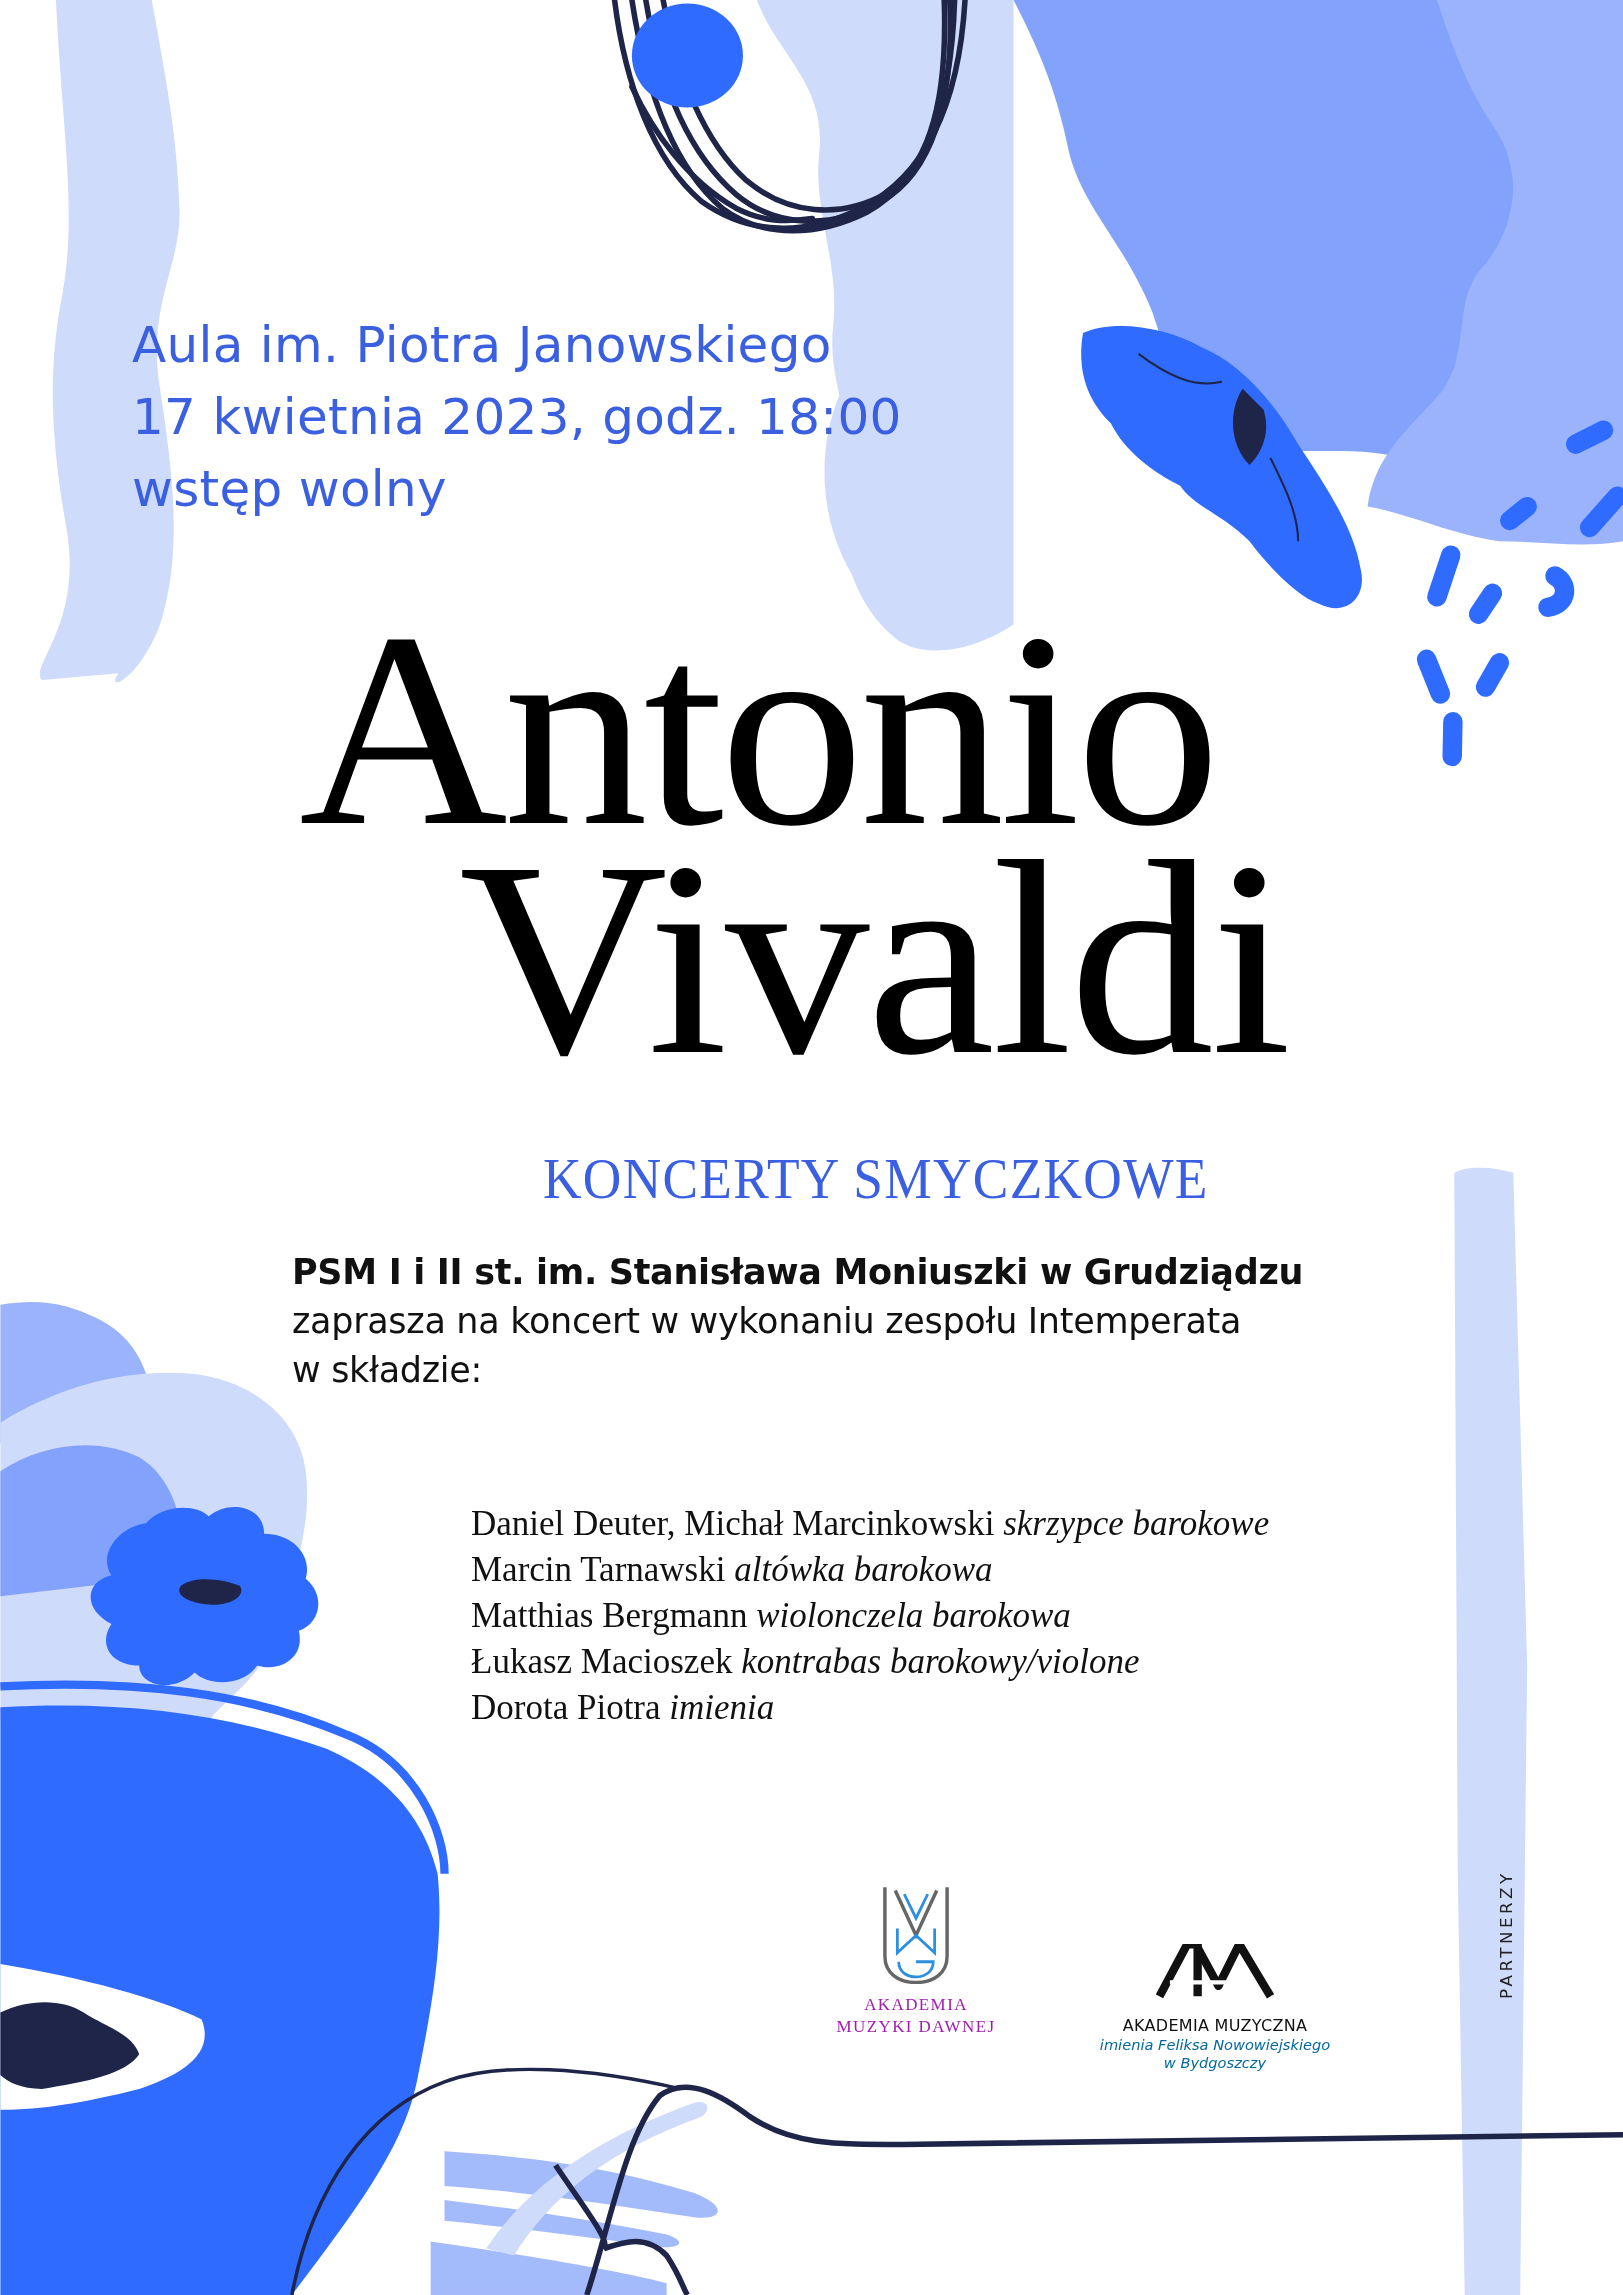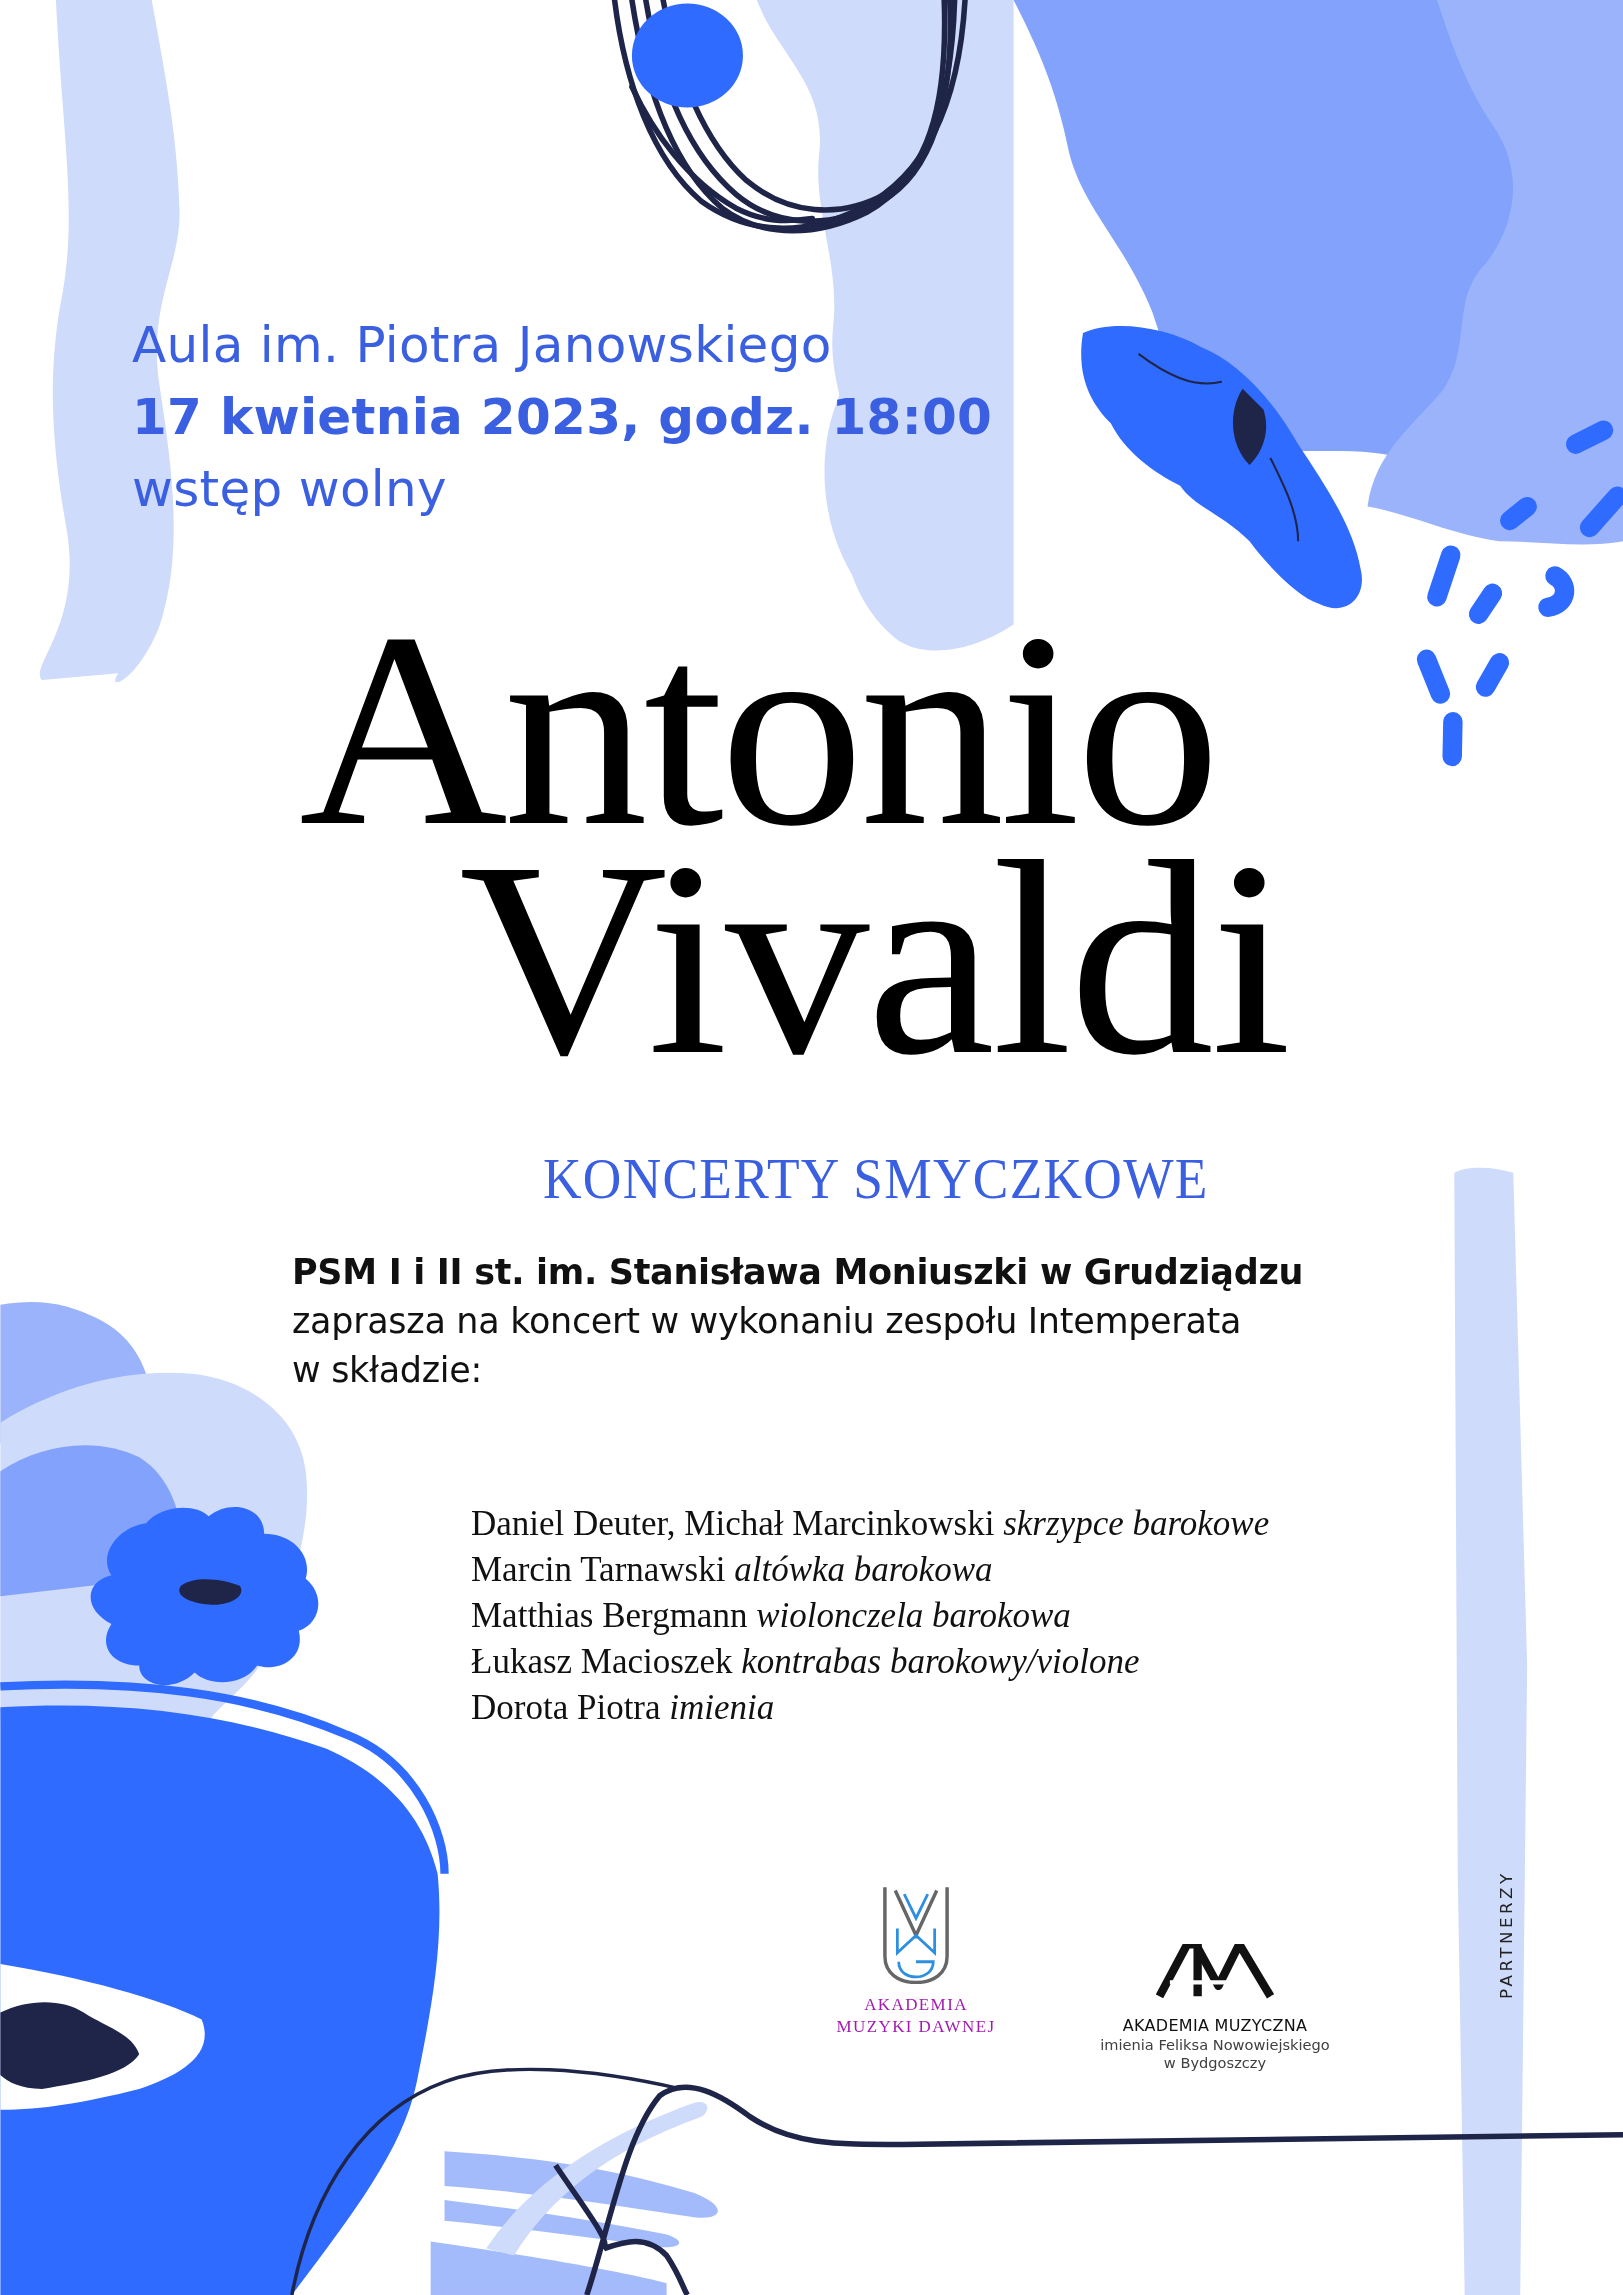--- a/index.html
+++ b/index.html
@@ -1,35 +1,35 @@
 <!DOCTYPE html>
 <html style="font-size:11px"><head>
 <meta charset="utf-8">
 <style>
   html, body { margin: 0; padding: 0; }
   body { width: 1624px; height: 2295px; background: #ffffff; position: relative; overflow: hidden; }
   .poster { position: absolute; inset: 0; width: 1624px; height: 2295px; background: #ffffff; overflow: hidden; }
   .deco { position: absolute; left: 0; top: 0; width: 1624px; height: 2295px; }
   .info { position: absolute; left: 132px; top: 309px; font-family: "DejaVu Sans", sans-serif; color: #3a5fe0; }
   .info .line { font-size: 50px; line-height: 72px; white-space: nowrap; letter-spacing: 0.3px; }
-  .info .line.bold { font-weight: bold; }
+  .info .line.bold { font-weight: normal; }
   .title { position: absolute; left: 292px; top: 597px; width: 1083px; font-family: "Liberation Serif", "DejaVu Serif", serif; color: #000000; }
   .title .t1 { position: absolute; left: 7px; top: 0; font-size: 278px; line-height: 264px; letter-spacing: -4.2px; white-space: nowrap; transform: scaleX(1.04); transform-origin: left top; }
   .title .t2 { position: absolute; left: 167px; top: 229px; font-size: 278px; line-height: 264px; letter-spacing: -2.8px; white-space: nowrap; transform: scaleX(1.04); transform-origin: left top; }
   .subtitle { position: absolute; left: 543px; top: 1145px; font-family: "Liberation Serif", serif; font-size: 58px; color: #3a5fe0; letter-spacing: 1.4px; white-space: nowrap; transform: scaleX(0.92); transform-origin: left top; }
   .invite { position: absolute; left: 292px; top: 1248px; font-family: "DejaVu Sans", sans-serif; color: #111111; }
   .invite .org { font-size: 35px; font-weight: bold; line-height: 49px; white-space: nowrap; letter-spacing: -0.3px; }
   .invite .txt { font-size: 35px; line-height: 49px; white-space: nowrap; letter-spacing: -0.3px; }
   .cast { position: absolute; left: 471px; top: 1501px; font-family: "Liberation Serif", serif; color: #111111; }
   .cast .row { font-size: 35px; line-height: 46px; white-space: nowrap; }
   .cast .row .role { font-style: italic; }
   .partner { position: absolute; font-family: "DejaVu Sans", sans-serif; text-align: center; }
   .partner .name1 { font-family: "Liberation Serif", serif; font-size: 17px; color: #a21caf; letter-spacing: 1.4px; line-height: 22px; }
   .partner .bold { font-size: 16px; color: #111; letter-spacing: 0.3px; line-height: 21px; }
-  .partner .small { font-size: 14.6px; color: #404040; line-height: 18px; }
+  .partner .small { font-size: 14.6px; color: #0369a1; line-height: 18px; font-style: italic; }
   .partners-label { position: absolute; left: 1496px; top: 1999px; font-family: "DejaVu Sans", sans-serif; font-size: 16.7px; color: #222; letter-spacing: 3.5px; transform: rotate(-90deg); transform-origin: left top; white-space: nowrap; }
 </style>
 </head>
 <body>
 
 <div class="poster">
 
   <svg class="deco" viewBox="0 0 2339 3307" xmlns="http://www.w3.org/2000/svg">
 
     <path d="M80,0 L218,0 C240,120 255,200 258,300 C262,380 210,440 230,560 C250,690 262,800 230,900 C200,980 150,1000 170,970 L60,980 C40,960 120,900 95,760 C70,620 70,520 90,420 C110,300 90,200 80,0 Z" fill="#cfdbfb"></path>

